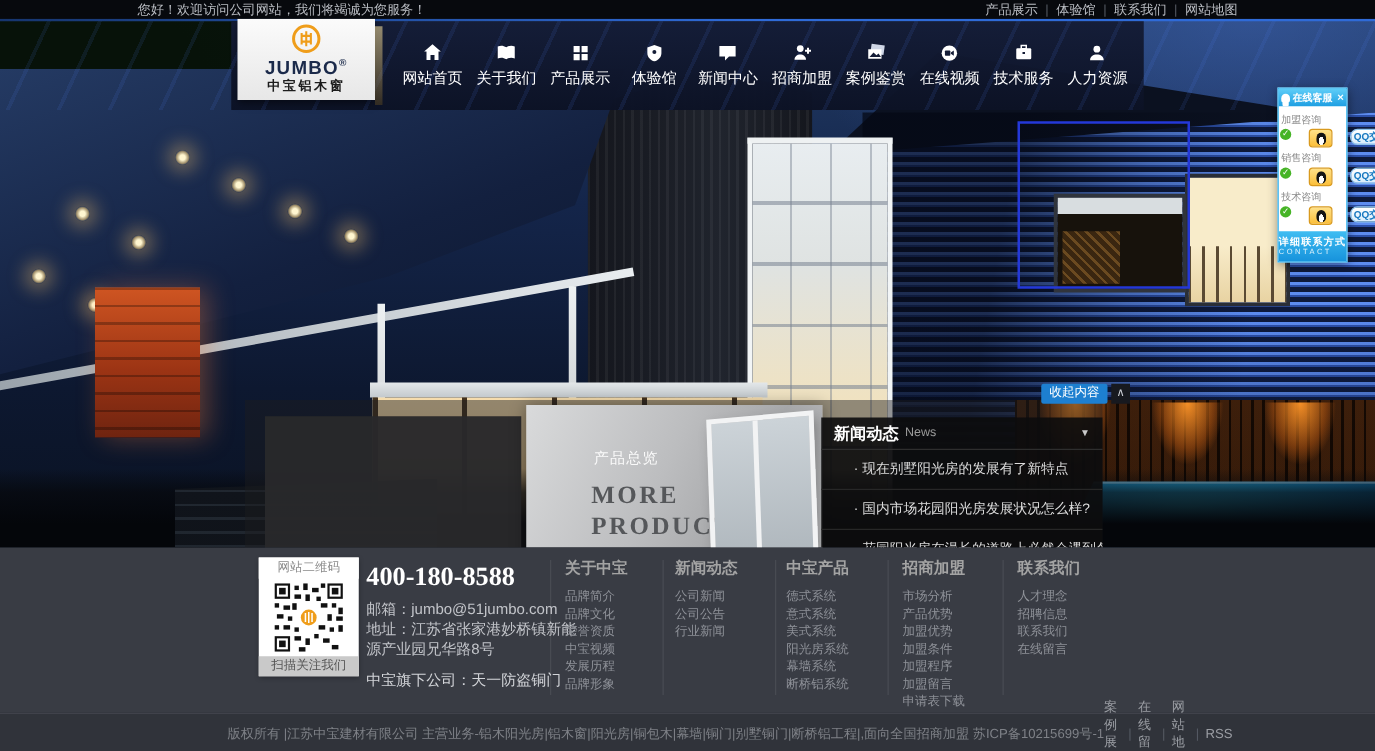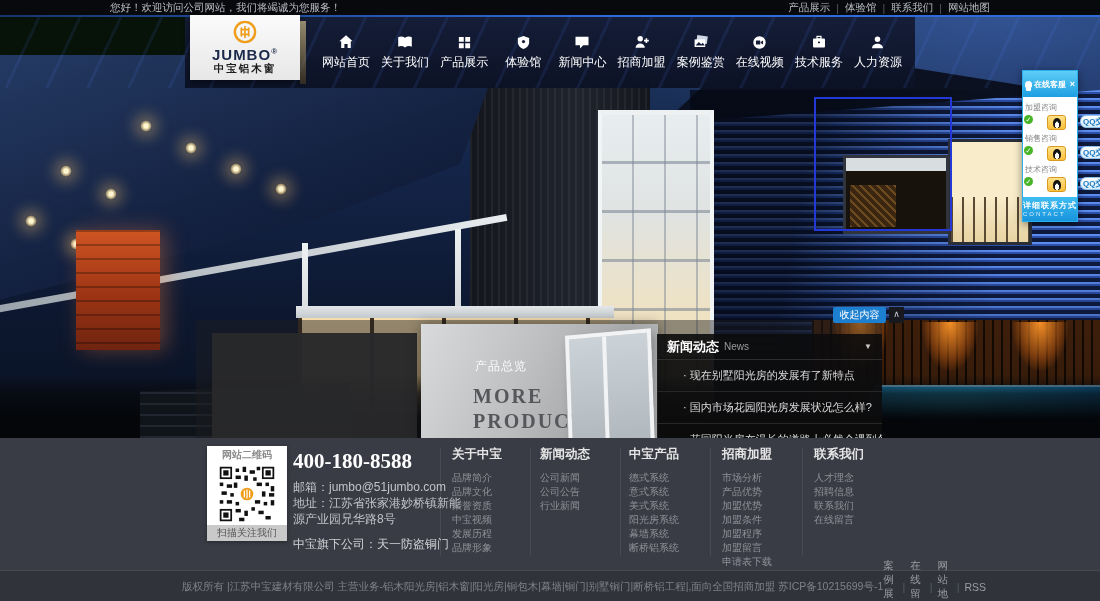--- a/index.html
+++ b/index.html
@@ -100,21 +100,21 @@
   .logo-name{font-size:10.5px;font-weight:bold;color:#1d1d1d;letter-spacing:2px;}
   .menu{position:absolute;left:318px;top:0;width:588px;height:71px;display:flex;justify-content:space-between;z-index:12;}
   .menu-item{width:56px;display:flex;flex-direction:column;align-items:center;justify-content:center;gap:4px;
      color:#fff;text-decoration:none;cursor:pointer;}
   .mi-icon{height:16px;display:flex;align-items:flex-end;}
   .mi-label{font-size:12px;white-space:nowrap;}
 
   
   .qq-panel{position:absolute;left:1022px;top:70px;width:54px;z-index:25;background:#fff;
      border:1px solid #29aeee;box-shadow:0 2px 8px rgba(0,0,0,.45);font-size:8px;}
-  .qq-head{height:26px;display:flex;align-items:center;gap:2px;padding:0 2px;
+  .qq-head{height:14px;display:flex;align-items:center;gap:2px;padding:0 2px;
      background:linear-gradient(180deg,#5ecdf8,#1e9fe2);color:#fff;font-weight:bold;}
   .qq-head-title{flex:1;font-size:8px;white-space:nowrap;overflow:hidden;}
   .qq-close{cursor:pointer;font-size:9px;line-height:9px;}
   .qq-user-ico{width:7px;height:7px;border-radius:50% 50% 30% 30%;background:#fff;
      box-shadow:0 4px 0 -1px #fff;}
   .qq-body{padding:2px 1px 3px;}
   .qq-glabel{color:#888;margin:3px 1px 2px;white-space:nowrap;font-size:8px;}
   .qq-row{display:flex;align-items:flex-start;gap:14px;}
   .qq-check{width:9px;height:9px;border-radius:50%;background:#46b426;color:#fff;font-size:7px;
      line-height:9px;text-align:center;flex:none;}
@@ -153,31 +153,31 @@
   .news-caret{margin-left:auto;color:#c9c9c9;font-size:8px;cursor:pointer;}
   .news-item{height:31px;line-height:31px;padding:0 26px;font-size:11px;color:#dcdcdc;
      border-bottom:1px solid #272727;white-space:nowrap;overflow:hidden;cursor:pointer;display:block;text-decoration:none;}
   .news-item:last-child{border-bottom:none;}
   .news-item:before{content:"· ";}
 
   
   .footer{position:absolute;left:0;top:438px;width:1100px;height:132px;background:#393c44;z-index:30;}
   .footer-inner{position:relative;width:880px;margin:0 auto;height:132px;}
   .qr-card{position:absolute;left:97px;top:8px;width:80px;background:#fff;box-shadow:0 1px 4px rgba(0,0,0,.35);}
-  .qr-top{height:17px;font-size:10px;color:#8a8a8a;text-align:center;line-height:17px;background:#fff;font-weight:bold;}
+  .qr-top{height:17px;font-size:10px;color:#8a8a8a;text-align:center;line-height:17px;background:#fff;}
   .qr-img{display:block;margin:2px auto;}
   .qr-bottom{height:16px;font-size:10px;color:#555;text-align:center;line-height:16px;background:#c9c9c9;}
   .ft-contact{position:absolute;left:183px;top:8px;width:178px;}
   .ft-hl{font-size:12px;color:#dfe1e4;}
   .ft-number{font-family:"Liberation Serif","DejaVu Serif",serif;font-size:21px;font-weight:bold;color:#fff;margin:3px 0 5px;}
   .ft-line{font-size:12px;color:#c2c4c9;line-height:16px;}
   .ft-sub{margin-top:9px;font-size:12px;color:#d2d4d8;}
   .f-sep{position:absolute;top:10px;bottom:14px;width:1px;background:rgba(255,255,255,.08);}
   .f-col{position:absolute;top:8px;width:86px;}
-  .f-title{font-size:12.5px;font-weight:bold;color:#e5e5e5;margin-bottom:8px;}
+  .f-title{font-size:12.5px;font-weight:bold;color:#a3a3a3;margin-bottom:8px;}
   .f-link{display:block;font-size:10px;color:#8e9198;line-height:14px;margin-bottom:0;text-decoration:none;cursor:pointer;}
 
   
   .bottombar{position:absolute;left:0;top:570px;width:1100px;height:31px;background:#30333a;
      border-top:1px solid #454851;z-index:30;display:flex;align-items:center;}
   .bb-inner{width:880px;margin:0 auto;display:flex;justify-content:space-between;align-items:center;
      padding-left:72px;padding-right:4px;box-sizing:border-box;}
   .bb-copy{font-size:10.5px;color:#7e8187;white-space:nowrap;}
   .bb-links{font-size:10.5px;color:#7e8187;display:flex;gap:5px;align-items:center;}
   .bb-links a{color:#9a9da3;text-decoration:none;cursor:pointer;}

